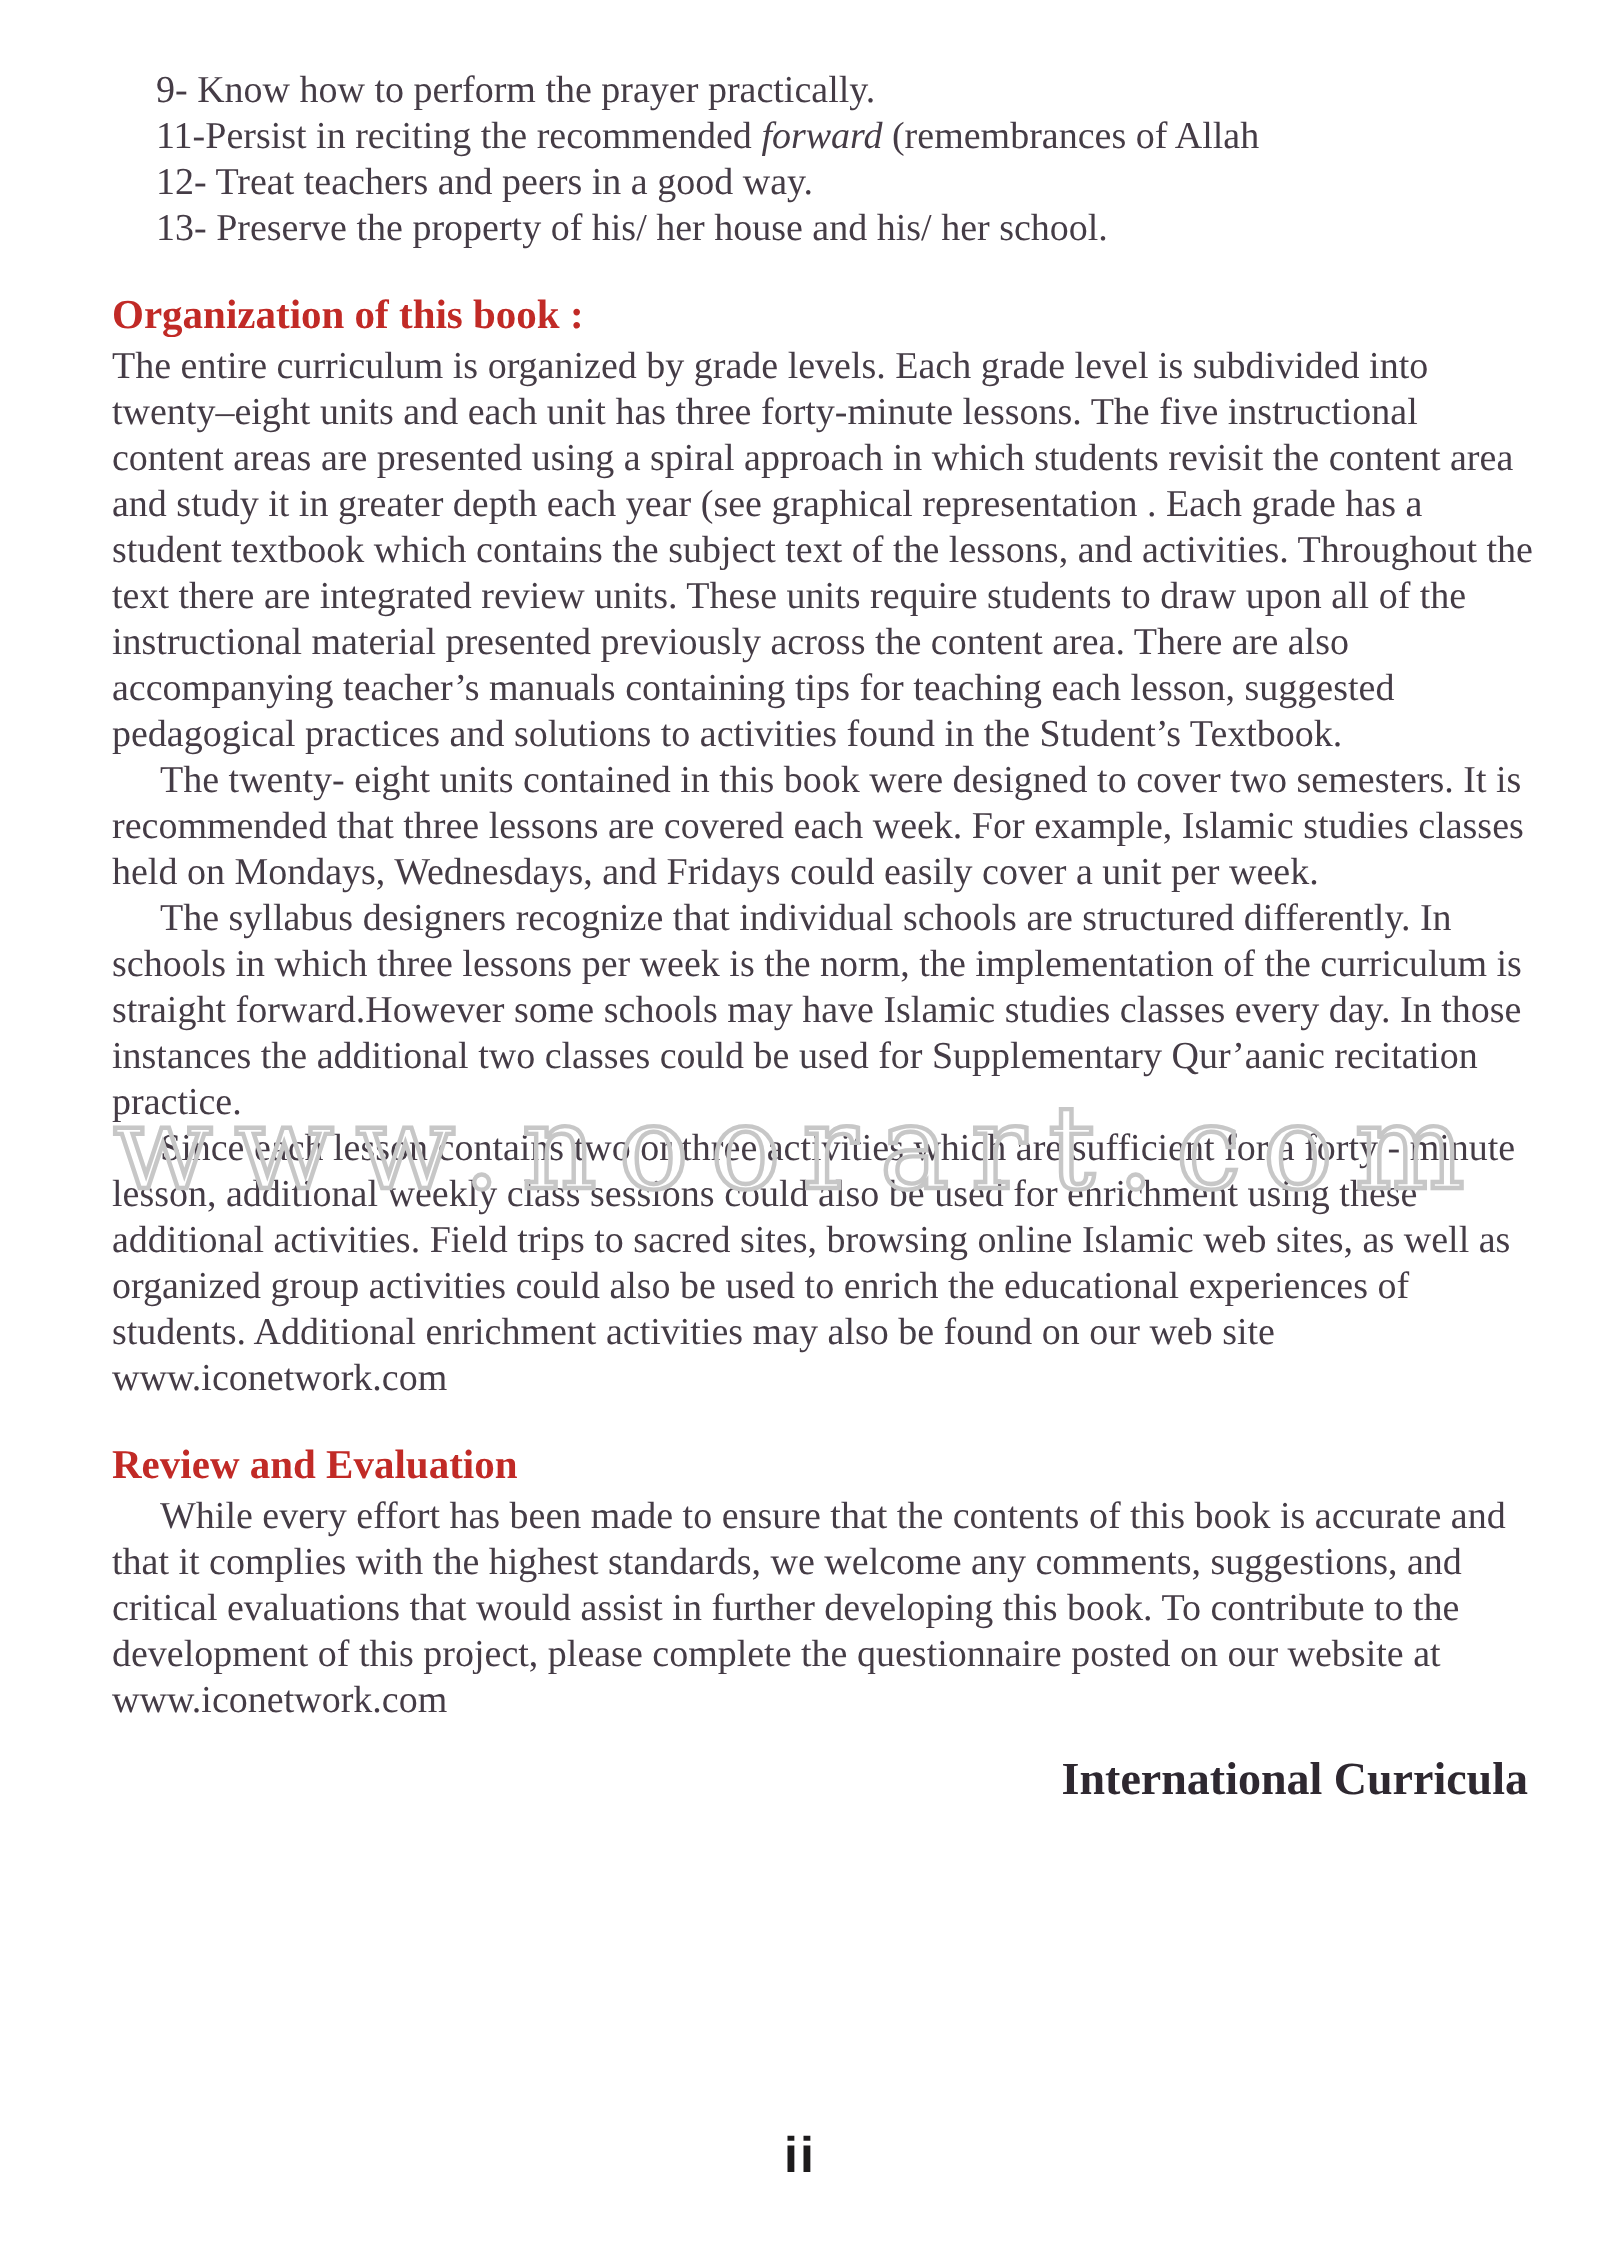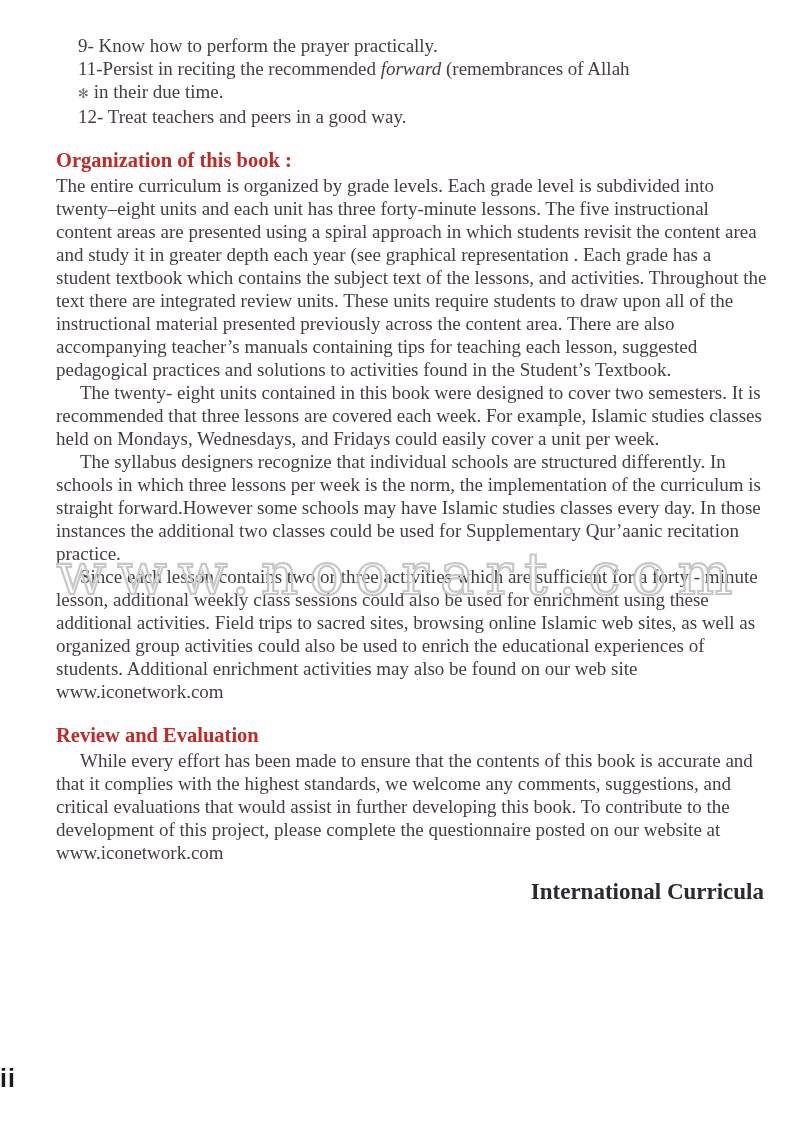--- a/index.html
+++ b/index.html
@@ -41,20 +41,21 @@
     font-weight: bold;
     font-size: 23px;
     margin-top: 16px;
     padding-right: 4px;
     color: #2e2830;
   }
   .page-number {
     position: absolute;
     top: 1064px; left: 0;
     width: 100%;
+    text-align: center;
     font-weight: bold;
     font-size: 25px;
     letter-spacing: 1px;
     color: #1d1b1c;
     font-family: "Liberation Sans", sans-serif;
   }
   .watermark {
     position: absolute;
     top: 540px; left: -8px;
     width: 816px;
@@ -80,24 +81,24 @@
   <div class="content">
 
     <div class="goals">
       <div class="goal-line">
         <span>9- Know how to perform the prayer practically.</span>
       </div>
       <div class="goal-line">
         <span>11-Persist in reciting the recommended </span><i>forward</i><span> (remembrances of Allah</span>
       </div>
       <div class="goal-line">
-        <span class="honorific">✻</span><span> in their due time.</span>
+        <span>12- Treat teachers and peers in a good way.</span>
       </div>
       <div class="goal-line">
-        <span>12- Treat teachers and peers in a good way.</span>
+        <span>13- Preserve the property of his/ her house and his/ her school.</span>
       </div>
     </div>
 
     <section>
       <h2 class="red-heading">Organization of this book :</h2>
       <p class="body-par">The entire curriculum is organized by grade levels. Each grade level is subdivided into twenty–eight units and each unit has three forty-minute lessons. The five instructional content areas are  presented using a spiral approach in which students revisit the content area and study it in greater depth each year (see graphical representation . Each grade has a student textbook which contains the subject text of the lessons, and activities. Throughout the text there are integrated review units. These units require students to draw upon all of the instructional material presented previously across the content area. There are also accompanying teacher’s manuals containing tips for teaching each lesson, suggested pedagogical practices and solutions to activities found in the Student’s Textbook.</p>
     </section>
 
     <section>
       <p class="body-par indent">The twenty- eight units contained in this book were designed to cover two semesters. It is recommended that three lessons are covered each week. For example, Islamic studies classes held on Mondays, Wednesdays, and Fridays could easily cover a unit per week.</p>

